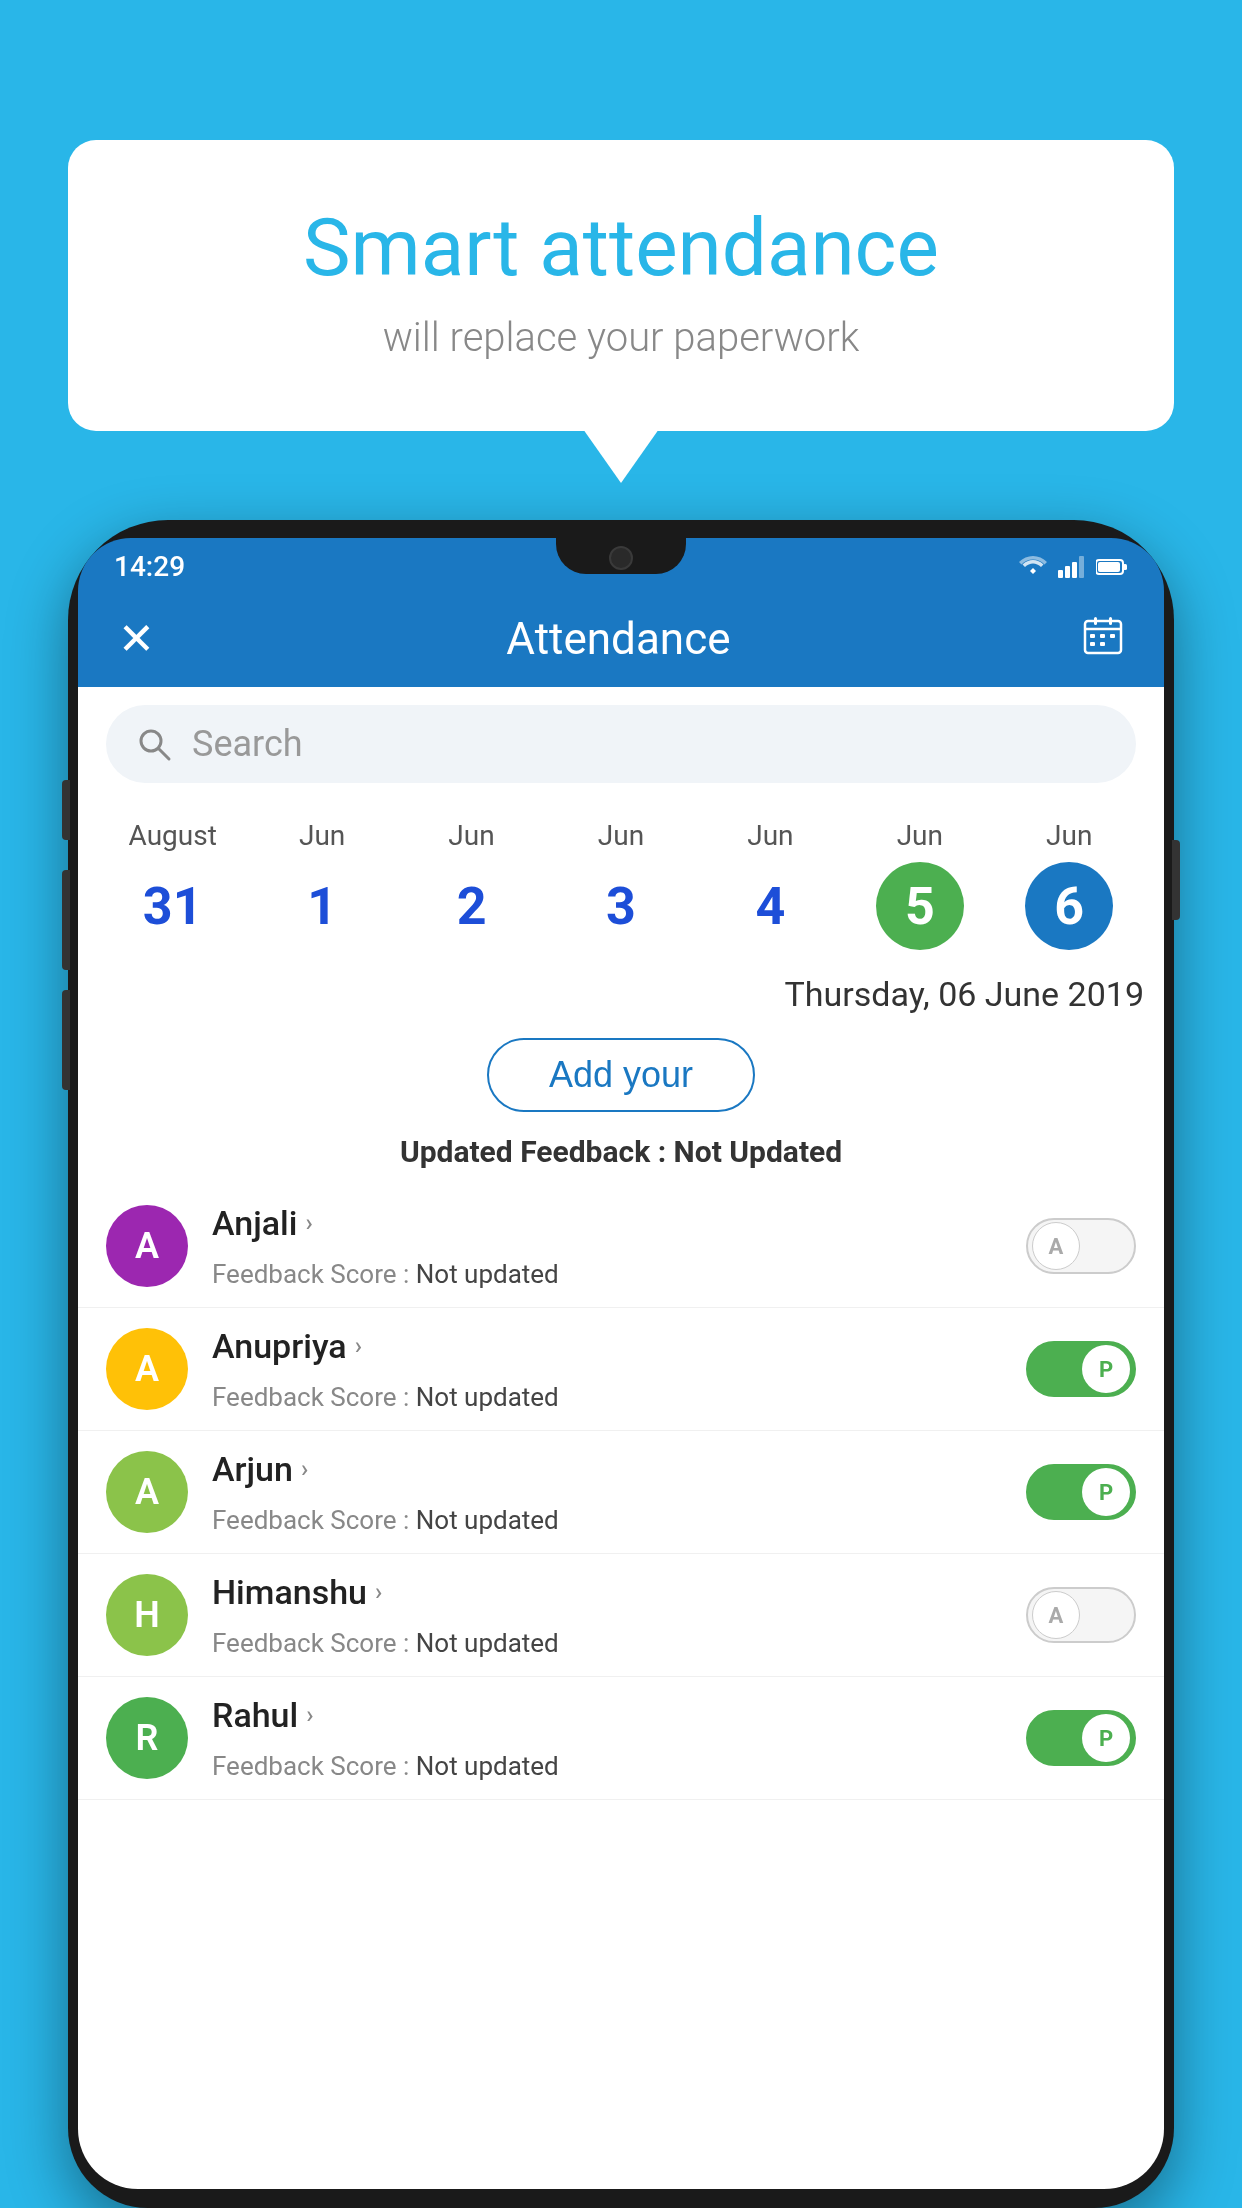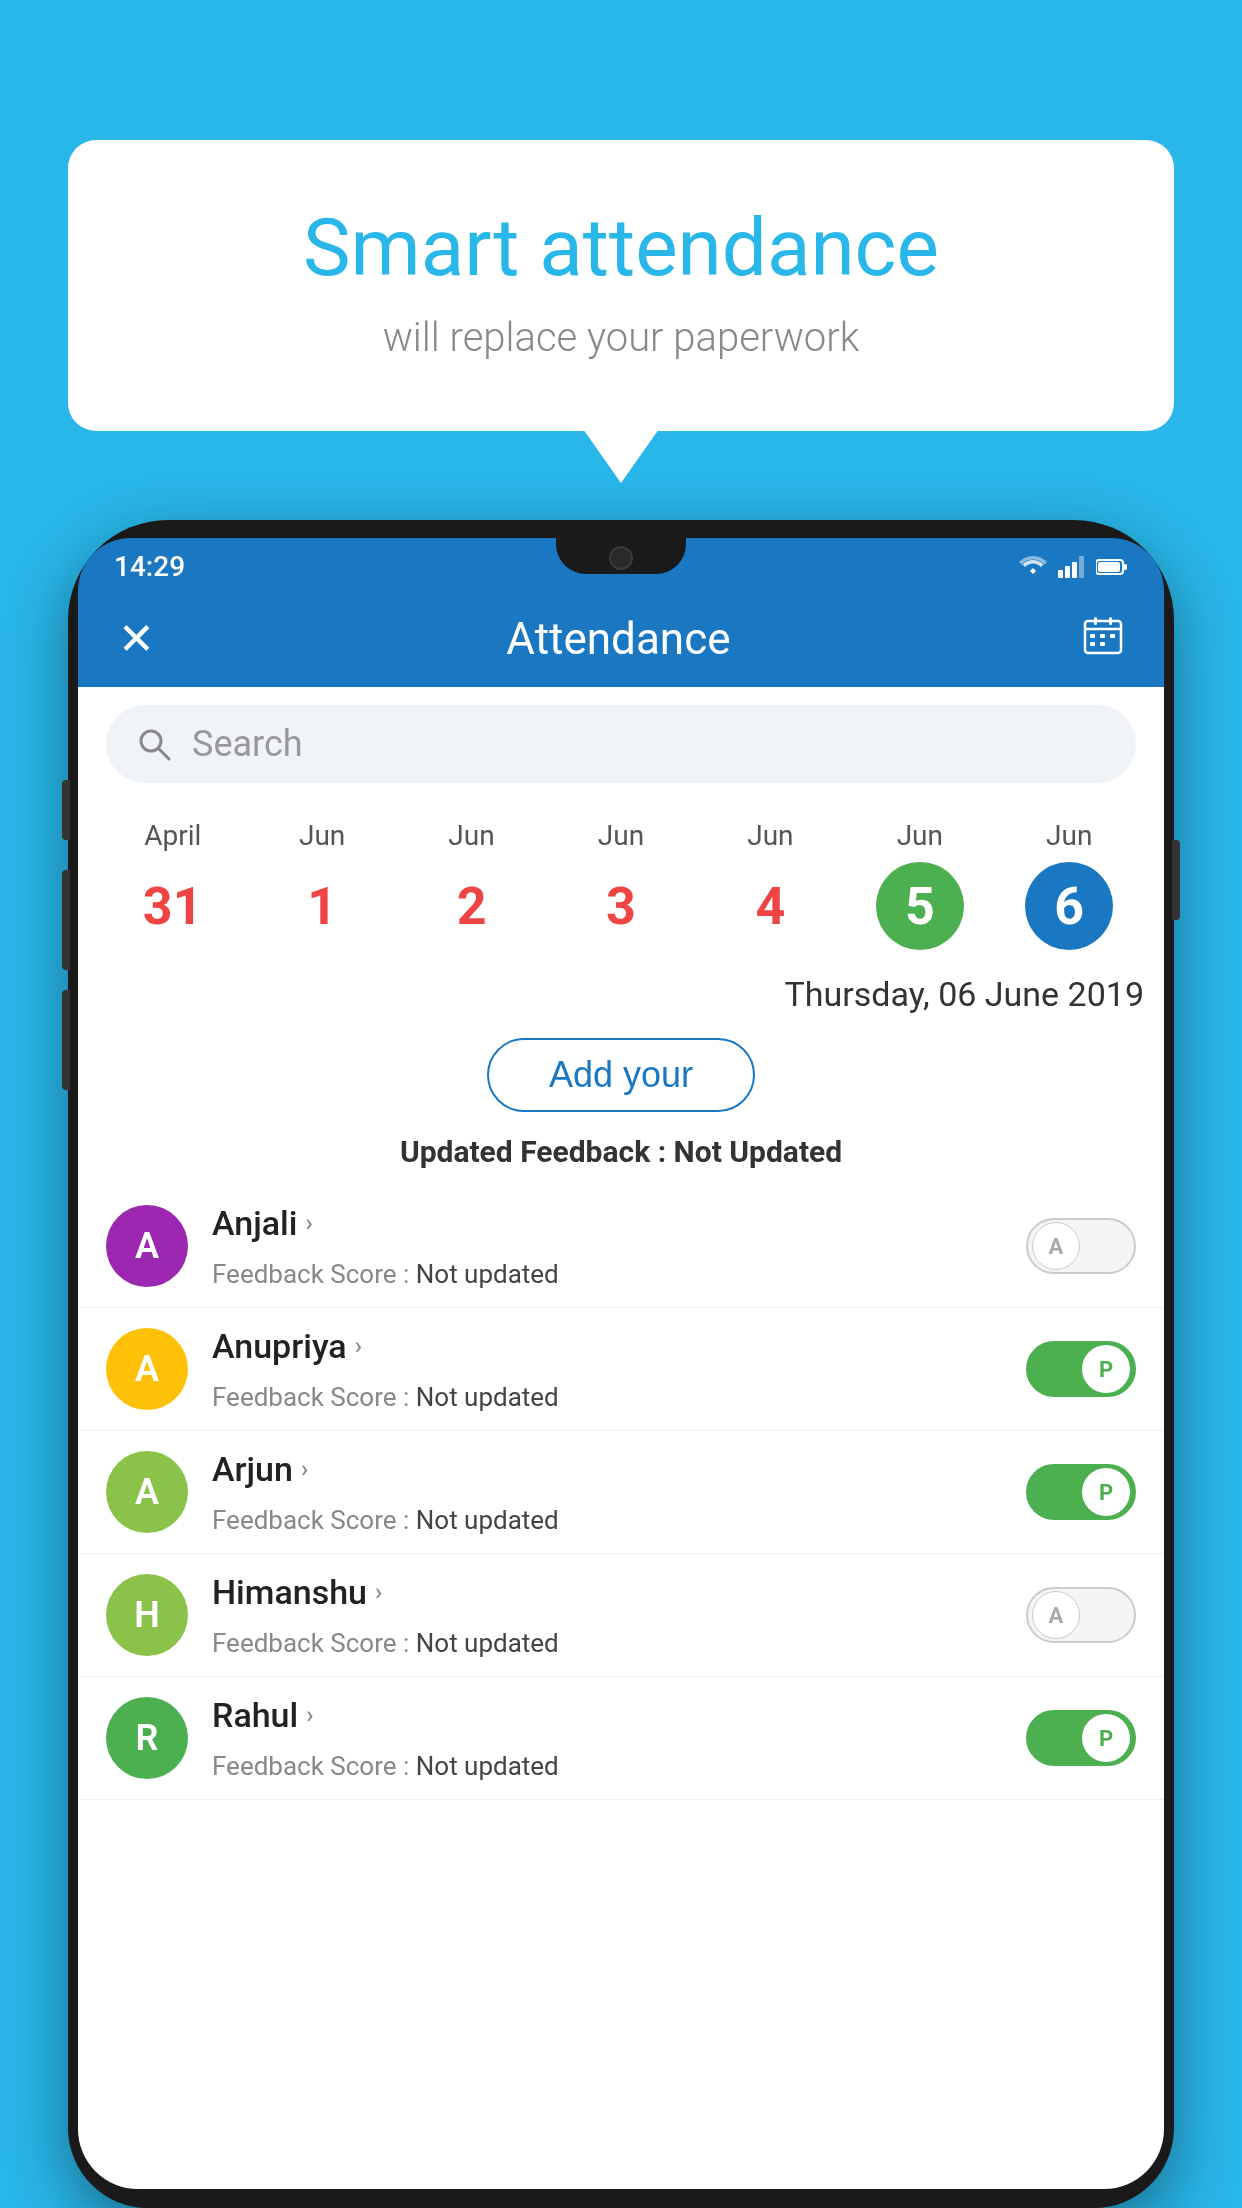--- a/index.html
+++ b/index.html
@@ -165,21 +165,21 @@
       gap: 10px;
       min-width: 110px;
     }
     .day-month {
       font-size: 28px;
       color: #555;
     }
     .day-number {
       font-size: 52px;
       font-weight: 700;
-      color: #ef4444;
+      color: #1d4ed8;
       width: 88px;
       height: 88px;
       display: flex;
       align-items: center;
       justify-content: center;
       border-radius: 50%;
     }
     .day-number.today {
       background: #4caf50;
       color: white;
@@ -445,21 +445,21 @@
         <svg width="36" height="36" viewBox="0 0 36 36" fill="#888">
           <circle cx="15" cy="15" r="10" stroke="#888" stroke-width="3" fill="none"></circle>
           <line x1="23" y1="23" x2="33" y2="33" stroke="#888" stroke-width="3" stroke-linecap="round"></line>
         </svg>
         <span class="search-placeholder">Search</span>
       </div>
     </div>
 
     <div class="calendar-strip" id="calendar-strip">
     <div class="calendar-day">
-          <span class="day-month">April</span>
+          <span class="day-month">August</span>
           <span class="day-number">31</span>
         </div>
         <div class="calendar-day">
           <span class="day-month">Jun</span>
           <span class="day-number">1</span>
         </div>
         <div class="calendar-day">
           <span class="day-month">Jun</span>
           <span class="day-number">2</span>
         </div>

